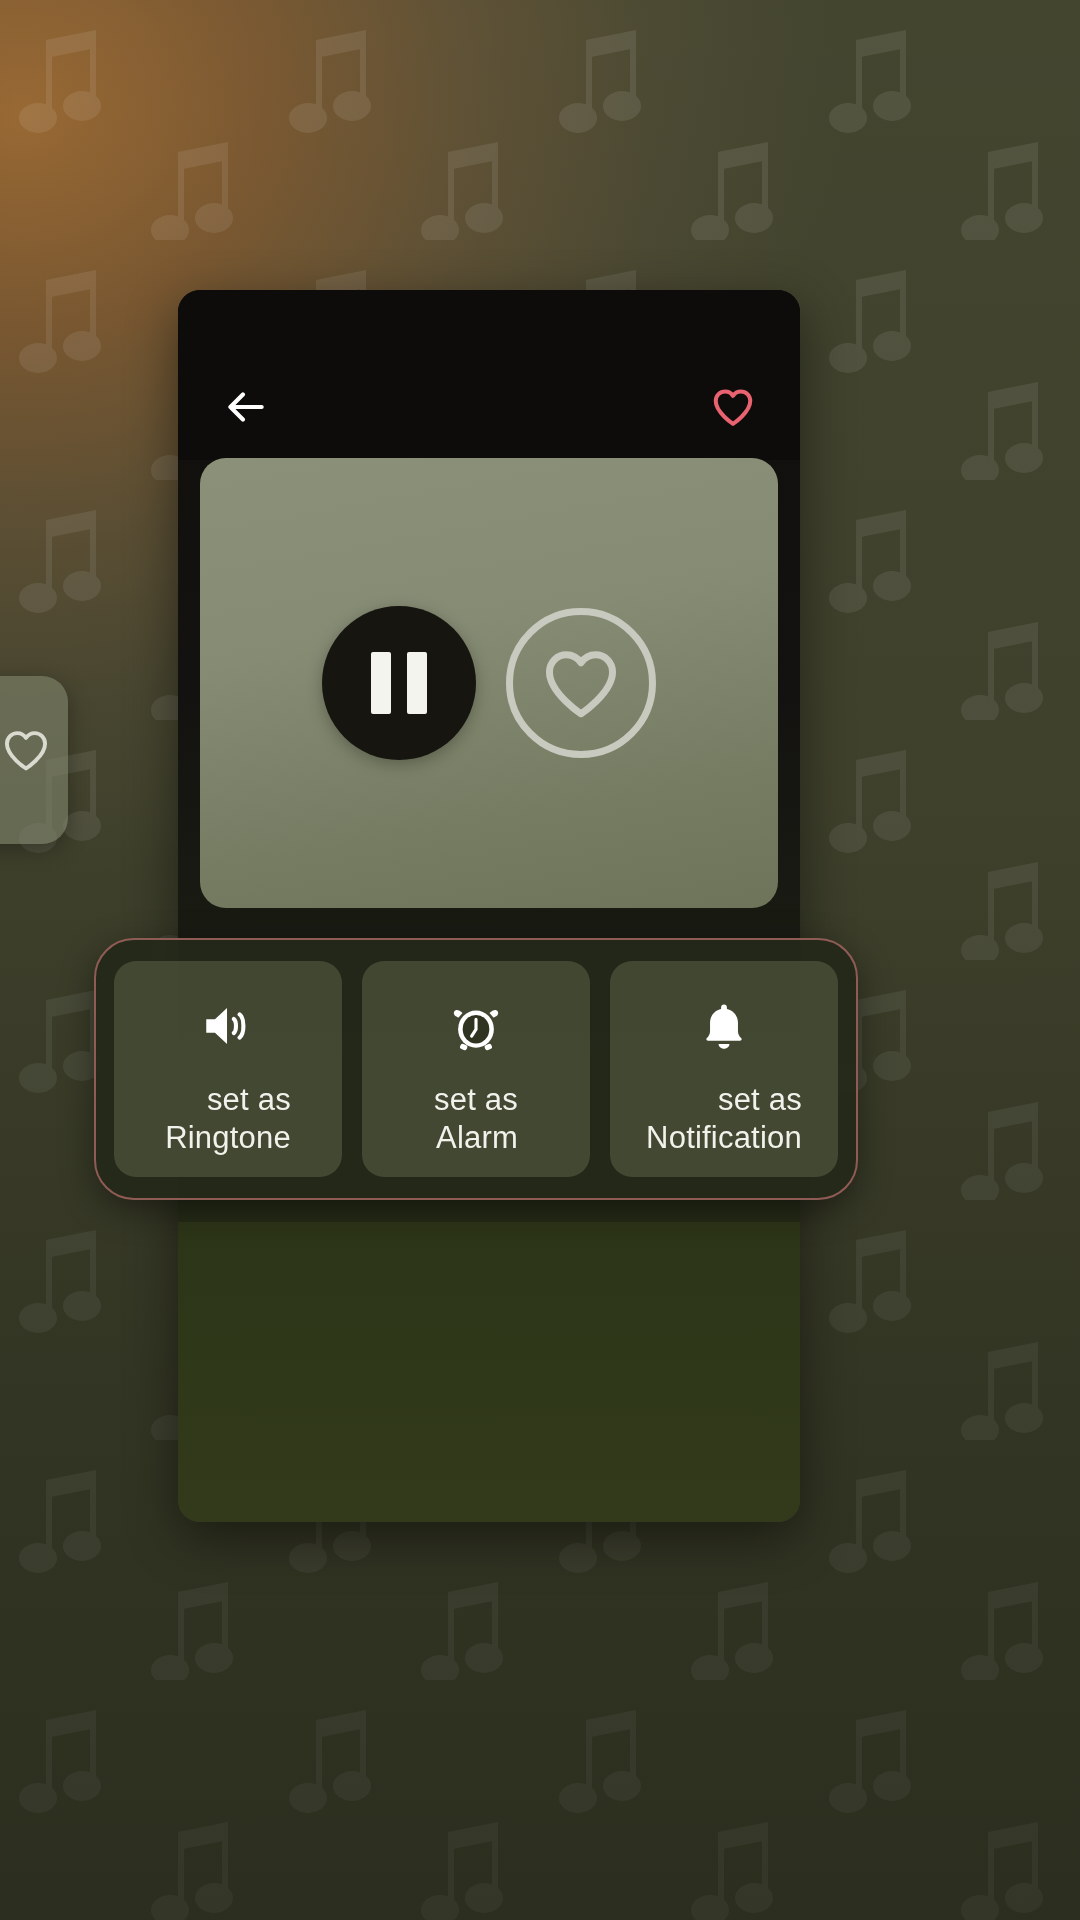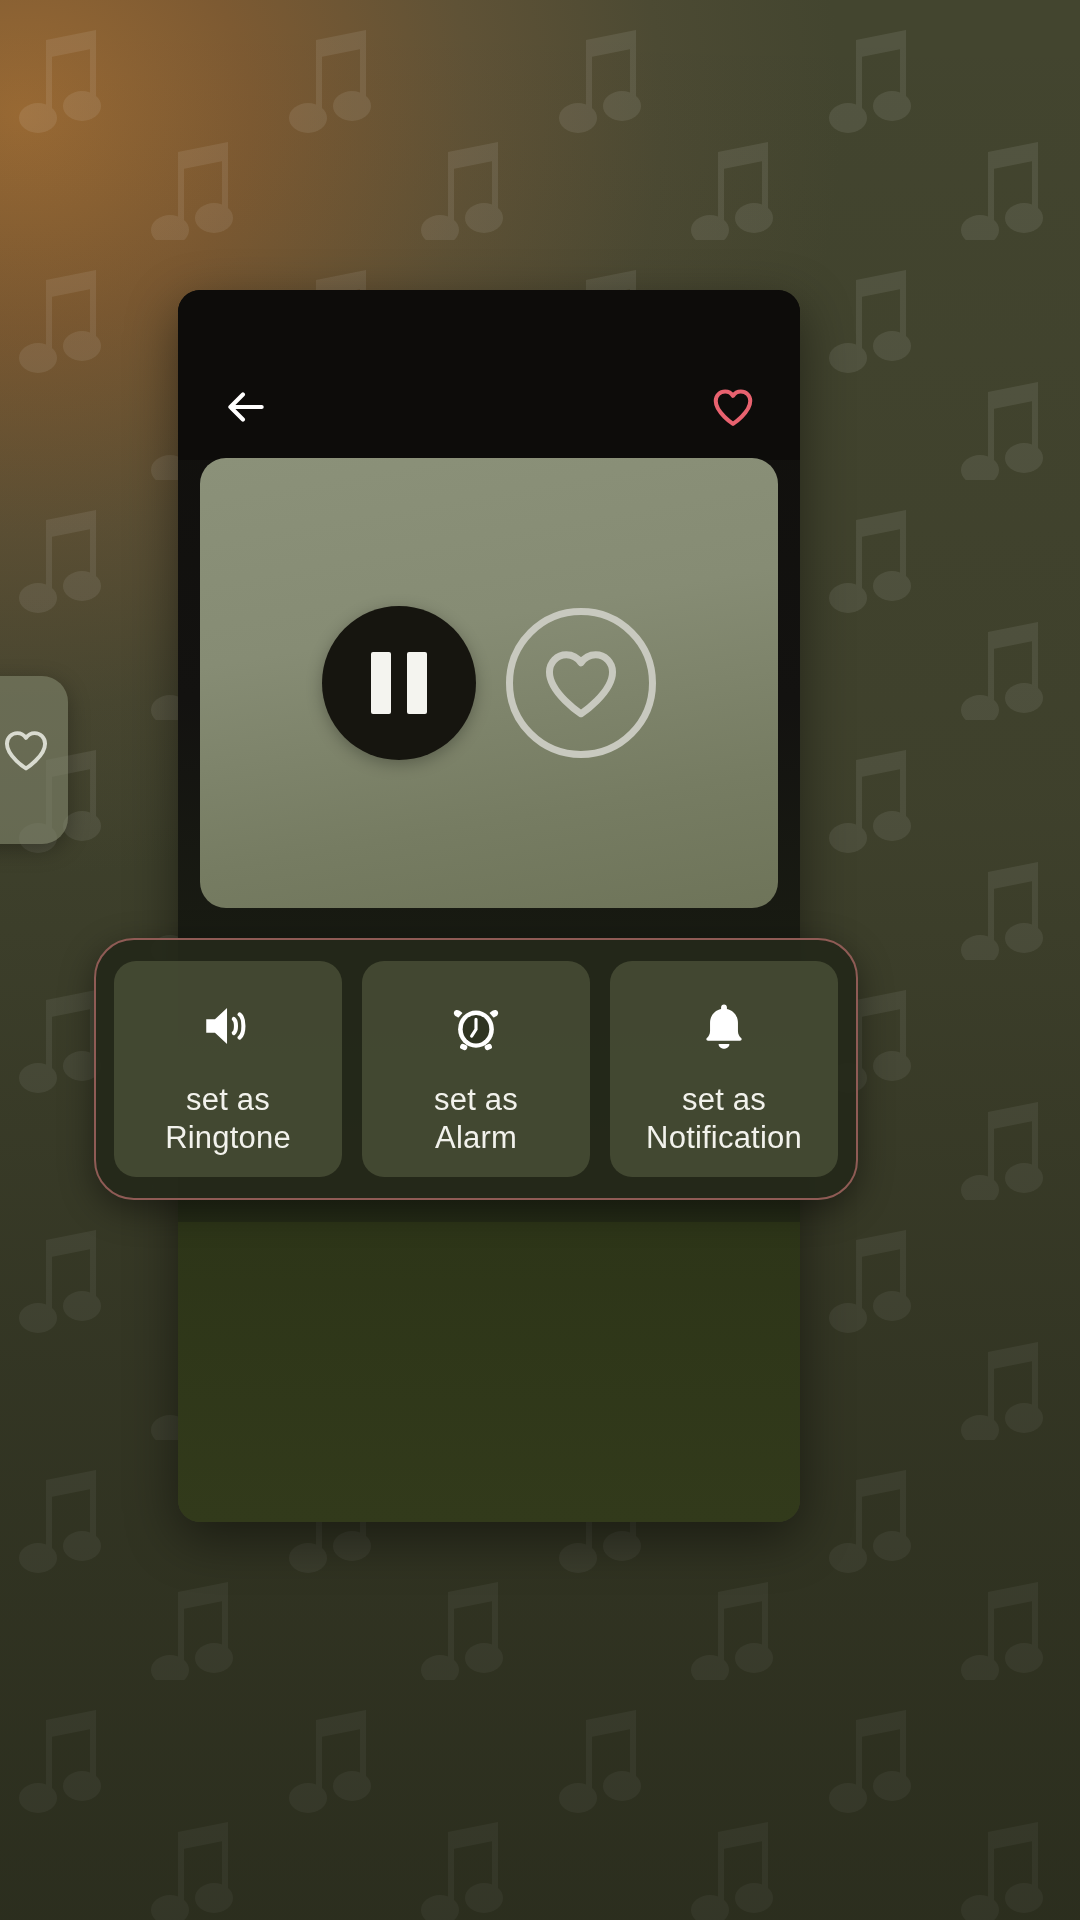--- a/index.html
+++ b/index.html
@@ -100,21 +100,21 @@
     display:flex; flex-direction:column; align-items:center; justify-content:flex-start;
     padding-top:36px;
     cursor:pointer;
   }
   .action-icon{ height:58px; display:flex;align-items:center;justify-content:center; }
   .action-label{
     margin-top:26px;
     color:#f2f2ec;
     font-size:31px;
     line-height:38px;
-    text-align:center;
+    text-align:right;
     letter-spacing:.2px;
   }
 
   
   #bottom-panel{
     position:absolute; left:0; bottom:0;
     width:100%; height:300px;
     background:linear-gradient(180deg,#2d3518 0%,#323a1b 100%);
   }
 </style>

